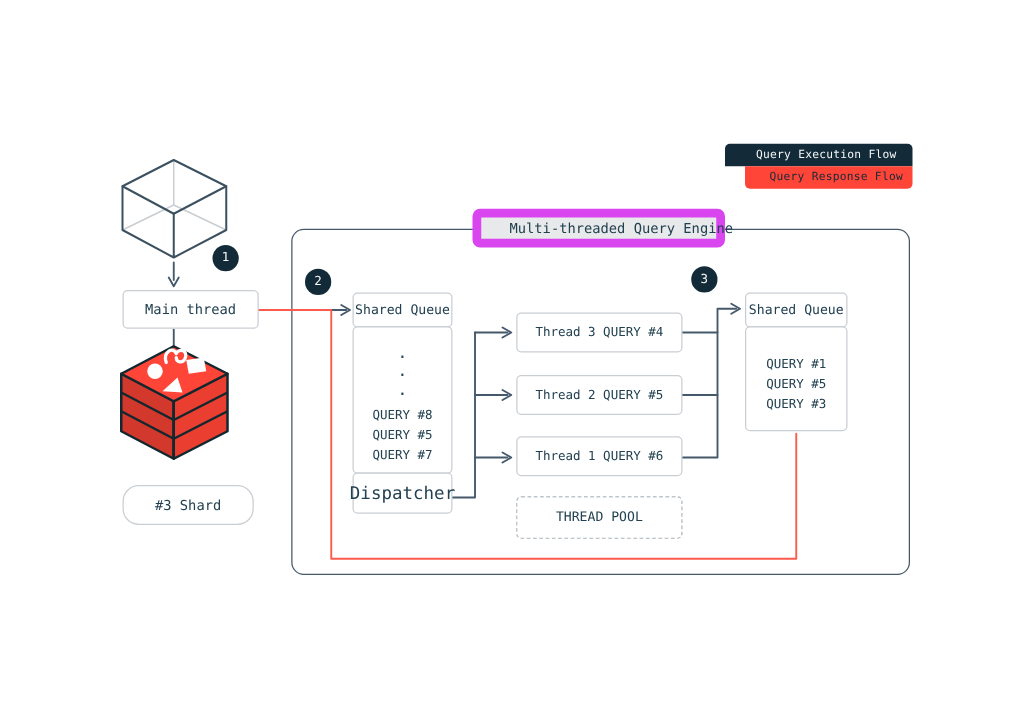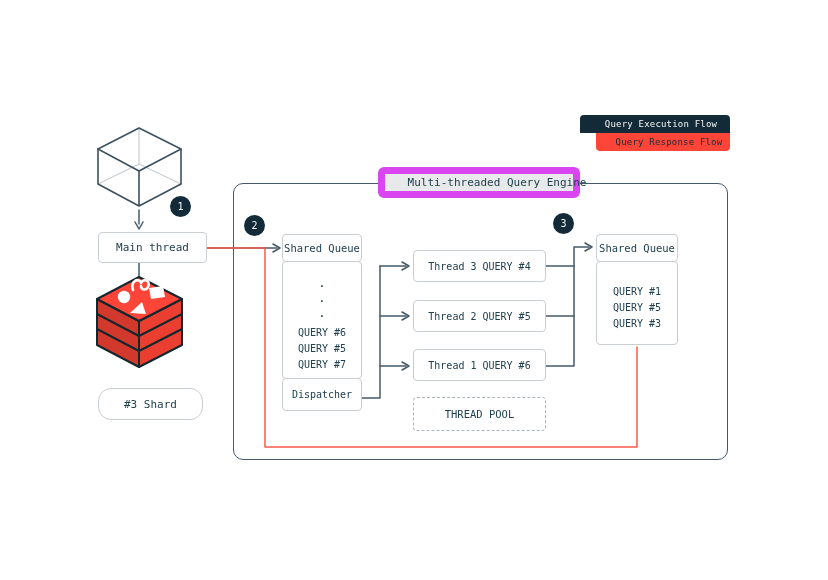--- a/index.html
+++ b/index.html
@@ -31,21 +31,21 @@
   #legend { position:absolute; left:580px; top:115px; width:150px; z-index:3; }
   .legend-bar {
     height:18px; display:flex; align-items:center; justify-content:center;
     font-size:9px; letter-spacing:0.2px;padding-left:12px;
   }
   #legend-exec { background:#132b39; color:#f4f6f7; border-radius:4px 4px 0 0; }
   #legend-resp { background:#ff4438; color:#132b39; border-radius:0 0 4px 4px;margin-left:16px; }
   
   #inq-header { left:282px; top:234px; width:80px; height:28px; font-size:10.5px; }
   #inq-body   { left:282px; top:261px; width:80px; height:118px; display:block; }
-  #inq-disp   { left:282px; top:378px; width:80px; height:33px; font-size:10px; }
+  #inq-disp   { left:282px; top:378px; width:80px; height:33px; font-size:14px; }
   #inq-dots { position:absolute; top:13px; left:0; width:100%; text-align:center;
               font-size:13px; line-height:15px; color:#224150; }
   .q-items { position:absolute; left:0; width:100%; text-align:center;
              font-size:10px; line-height:16px; }
   #inq-items { top:63px; }
   
   #outq-header { left:596px; top:234px; width:82px; height:28px; font-size:10.5px; }
   #outq-body   { left:596px; top:261px; width:82px; height:84px; display:block; }
   #outq-items  { top:22px; }
   
@@ -130,21 +130,21 @@
   <div id="shard-box" class="node">#3 Shard</div>
 
   <div id="inq-header" class="node">Shared Queue</div>
   <div id="inq-body" class="node">
     <div id="inq-dots">
       <div>.</div>
       <div>.</div>
       <div>.</div>
     </div>
     <div id="inq-items" class="q-items">
-      <div>QUERY #6</div>
+      <div>QUERY #8</div>
       <div>QUERY #5</div>
       <div>QUERY #7</div>
     </div>
   </div>
   <div id="inq-disp" class="node">Dispatcher</div>
 
   <div class="node thread-box" style="top:250px;">Thread 3 QUERY #4</div>
   <div class="node thread-box" style="top:300px;">Thread 2 QUERY #5</div>
   <div class="node thread-box" style="top:349px;">Thread 1 QUERY #6</div>
 

